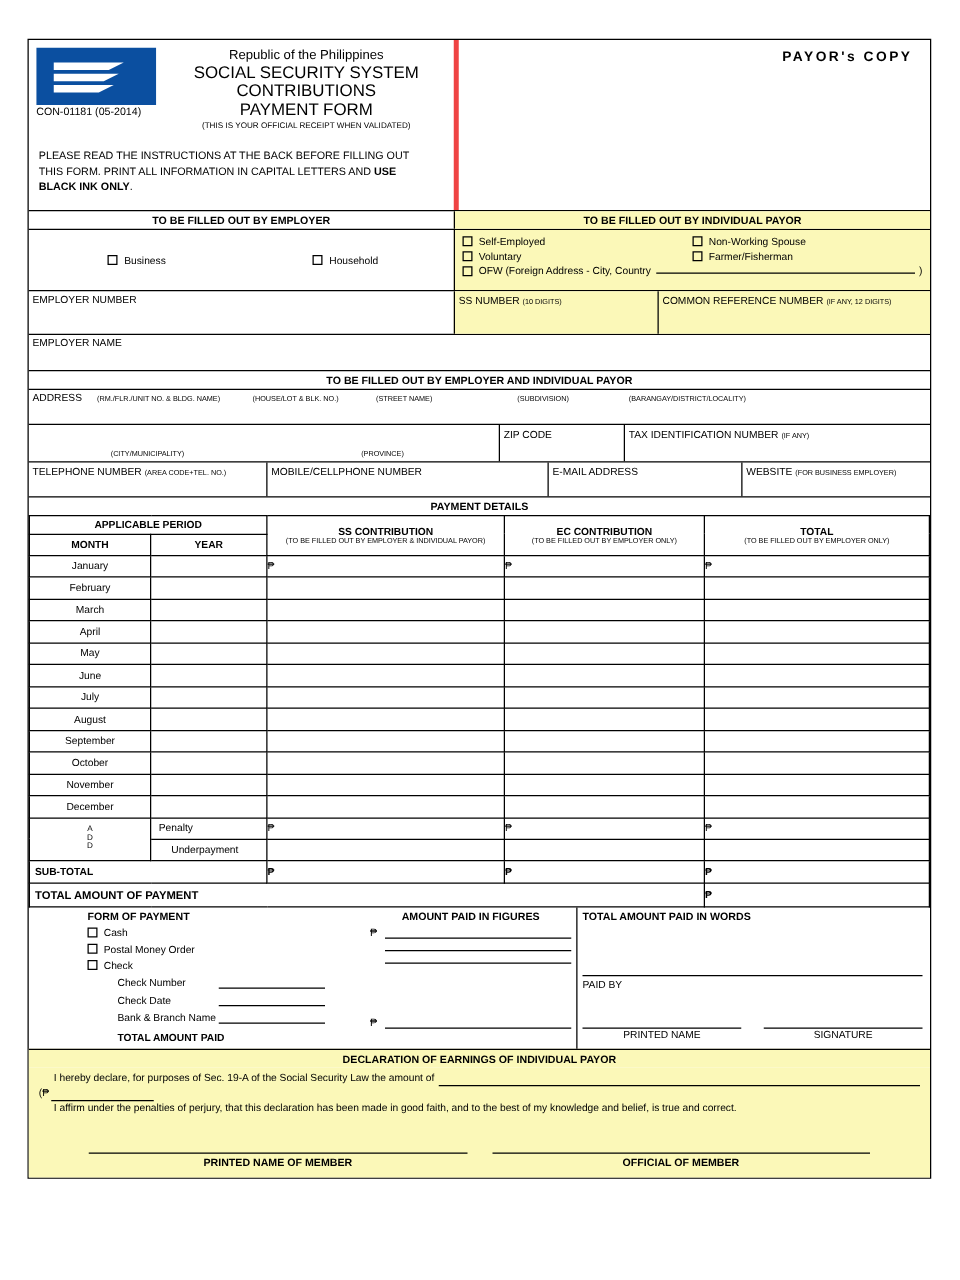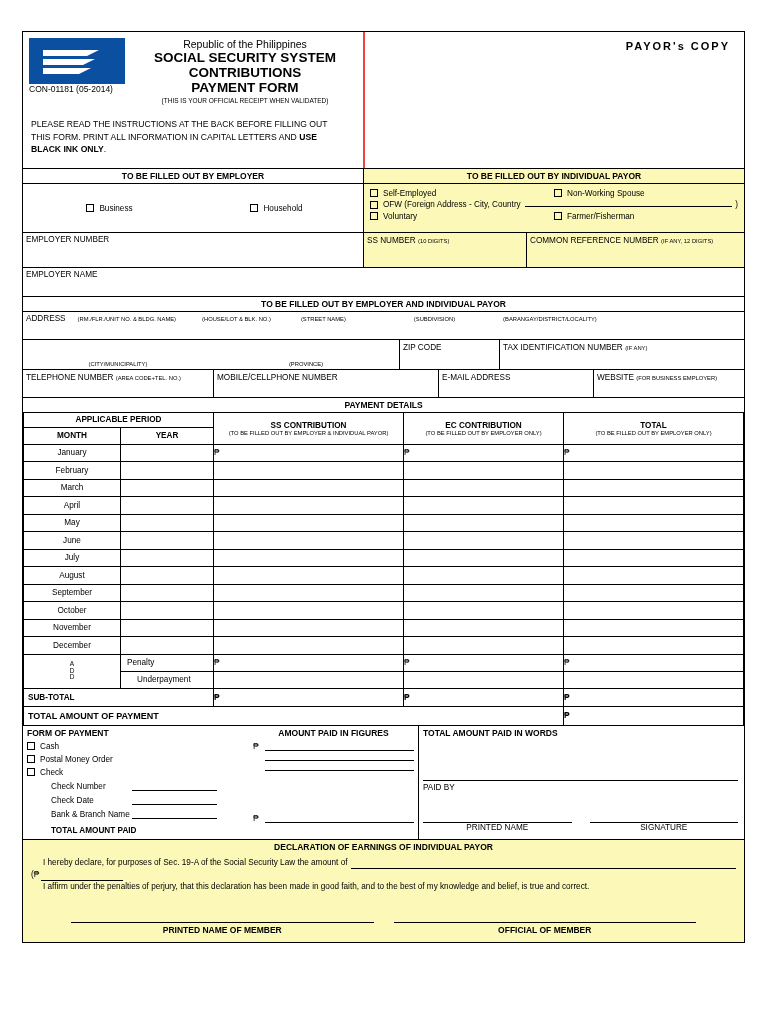--- a/index.html
+++ b/index.html
@@ -28,34 +28,34 @@
   .row { display: flex; }
   .yellow { background: #fbf8b8; }
   .bt { border-top: 1px solid #000; }
   .bl { border-left: 1px solid #000; }
   .ctr { text-align: center; }
   .bold { font-weight: bold; }
 
   
   .hdr { display: flex; }
   .hdr-left { width: 340px; position: relative; padding: 6px 4px 4px 4px; }
-  .hdr-right { flex: 1; border-left: 2px solid #ef4444; position: relative; }
+  .hdr-right { flex: 1; border-left: 4px solid #ef4444; position: relative; }
   .payor-copy {
     position: absolute; right: 14px; top: 8px;
     font-size: 11px; font-weight: bold; letter-spacing: 2px;
   }
   .logo {
     position: absolute; left: 6px; top: 6px;
     width: 96px; height: 44px; background: #ffffff;
     border: 0;
   }
   .logo svg { display: block; }
   .hdr-titles { margin-left: 104px; text-align: center; }
   .t-rep { font-size: 10.5px; }
-  .t-main { font-size: 13.5px; font-weight: bold; line-height: 1.12; }
+  .t-main { font-size: 13.5px; font-weight: normal; line-height: 1.12; }
   .t-note { font-size: 6.5px; margin-top: 2px; }
   .con-no { position: absolute; left: 6px; top: 52px; font-size: 8.5px; }
 
   .instr {
     padding: 6px 6px 8px 4px;
     font-size: 8.6px;
     line-height: 1.45;
     width: 340px;
   }
 
@@ -85,21 +85,21 @@
   
   table.pd { border-collapse: collapse; width: 100%; font-size: 8.2px; }
   table.pd td, table.pd th { border: 1px solid #000; padding: 0; }
   .m-cell { text-align: center; height: 17.5px; }
   .peso { padding-left: 4px; }
 
   .adj-letter { font-size: 6.5px; text-align: center; line-height: 1.0; }
 
   
   .fop { display: flex; }
-  .fop-left { width: 230px; }
+  .fop-left { width: 230px; margin-left: 43px; }
   .fop-mid { width: 165px; }
   .fop-right { flex: 1; border-left: 1px solid #000; }
   .line { border-bottom: 1px solid #000; height: 1px; }
 
   .decl { font-size: 8.2px; line-height: 1.5; padding: 3px 8px 6px 8px; }
 </style>
 </head>
 <body>
 
 <div id="page">
@@ -156,33 +156,33 @@
       </div>
       <div class="payor-col cell yellow" style="height:48px; padding:4px 6px;">
         <div style="display:flex;">
           <div style="width:50%;">
             <span class="chk"></span><span class="lbl">Self-Employed</span>
           </div>
           <div style="width:50%;">
             <span class="chk"></span><span class="lbl">Non-Working Spouse</span>
           </div>
         </div>
+        <div style="display:flex; margin-top:2px;">
+          <div style="width:50%;">
+            <span class="chk"></span><span class="lbl">Voluntary</span>
+          </div>
+          <div style="width:50%;">
+            <span class="chk"></span><span class="lbl">Farmer/Fisherman</span>
+          </div>
+        </div>
         <div style="display:flex; margin-top:2px; align-items:flex-end;">
           <span class="chk"></span>
             <span class="lbl">OFW (Foreign Address - City, Country</span>
           <span class="uline" style="flex:1; margin:0 3px 2px 4px;"></span>
           <span class="lbl">)</span>
-        </div>
-        <div style="display:flex; margin-top:2px;">
-          <div style="width:50%;">
-            <span class="chk"></span><span class="lbl">Voluntary</span>
-          </div>
-          <div style="width:50%;">
-            <span class="chk"></span><span class="lbl">Farmer/Fisherman</span>
-          </div>
         </div>
       </div>
     </div>
 
     <div class="row bt">
       <div class="emp-col cell" style="height:34px;">
         <div class="lbl">EMPLOYER NUMBER</div>
         <div></div>
       </div>
       <div class="payor-col yellow" style="display:flex; height:34px;">

